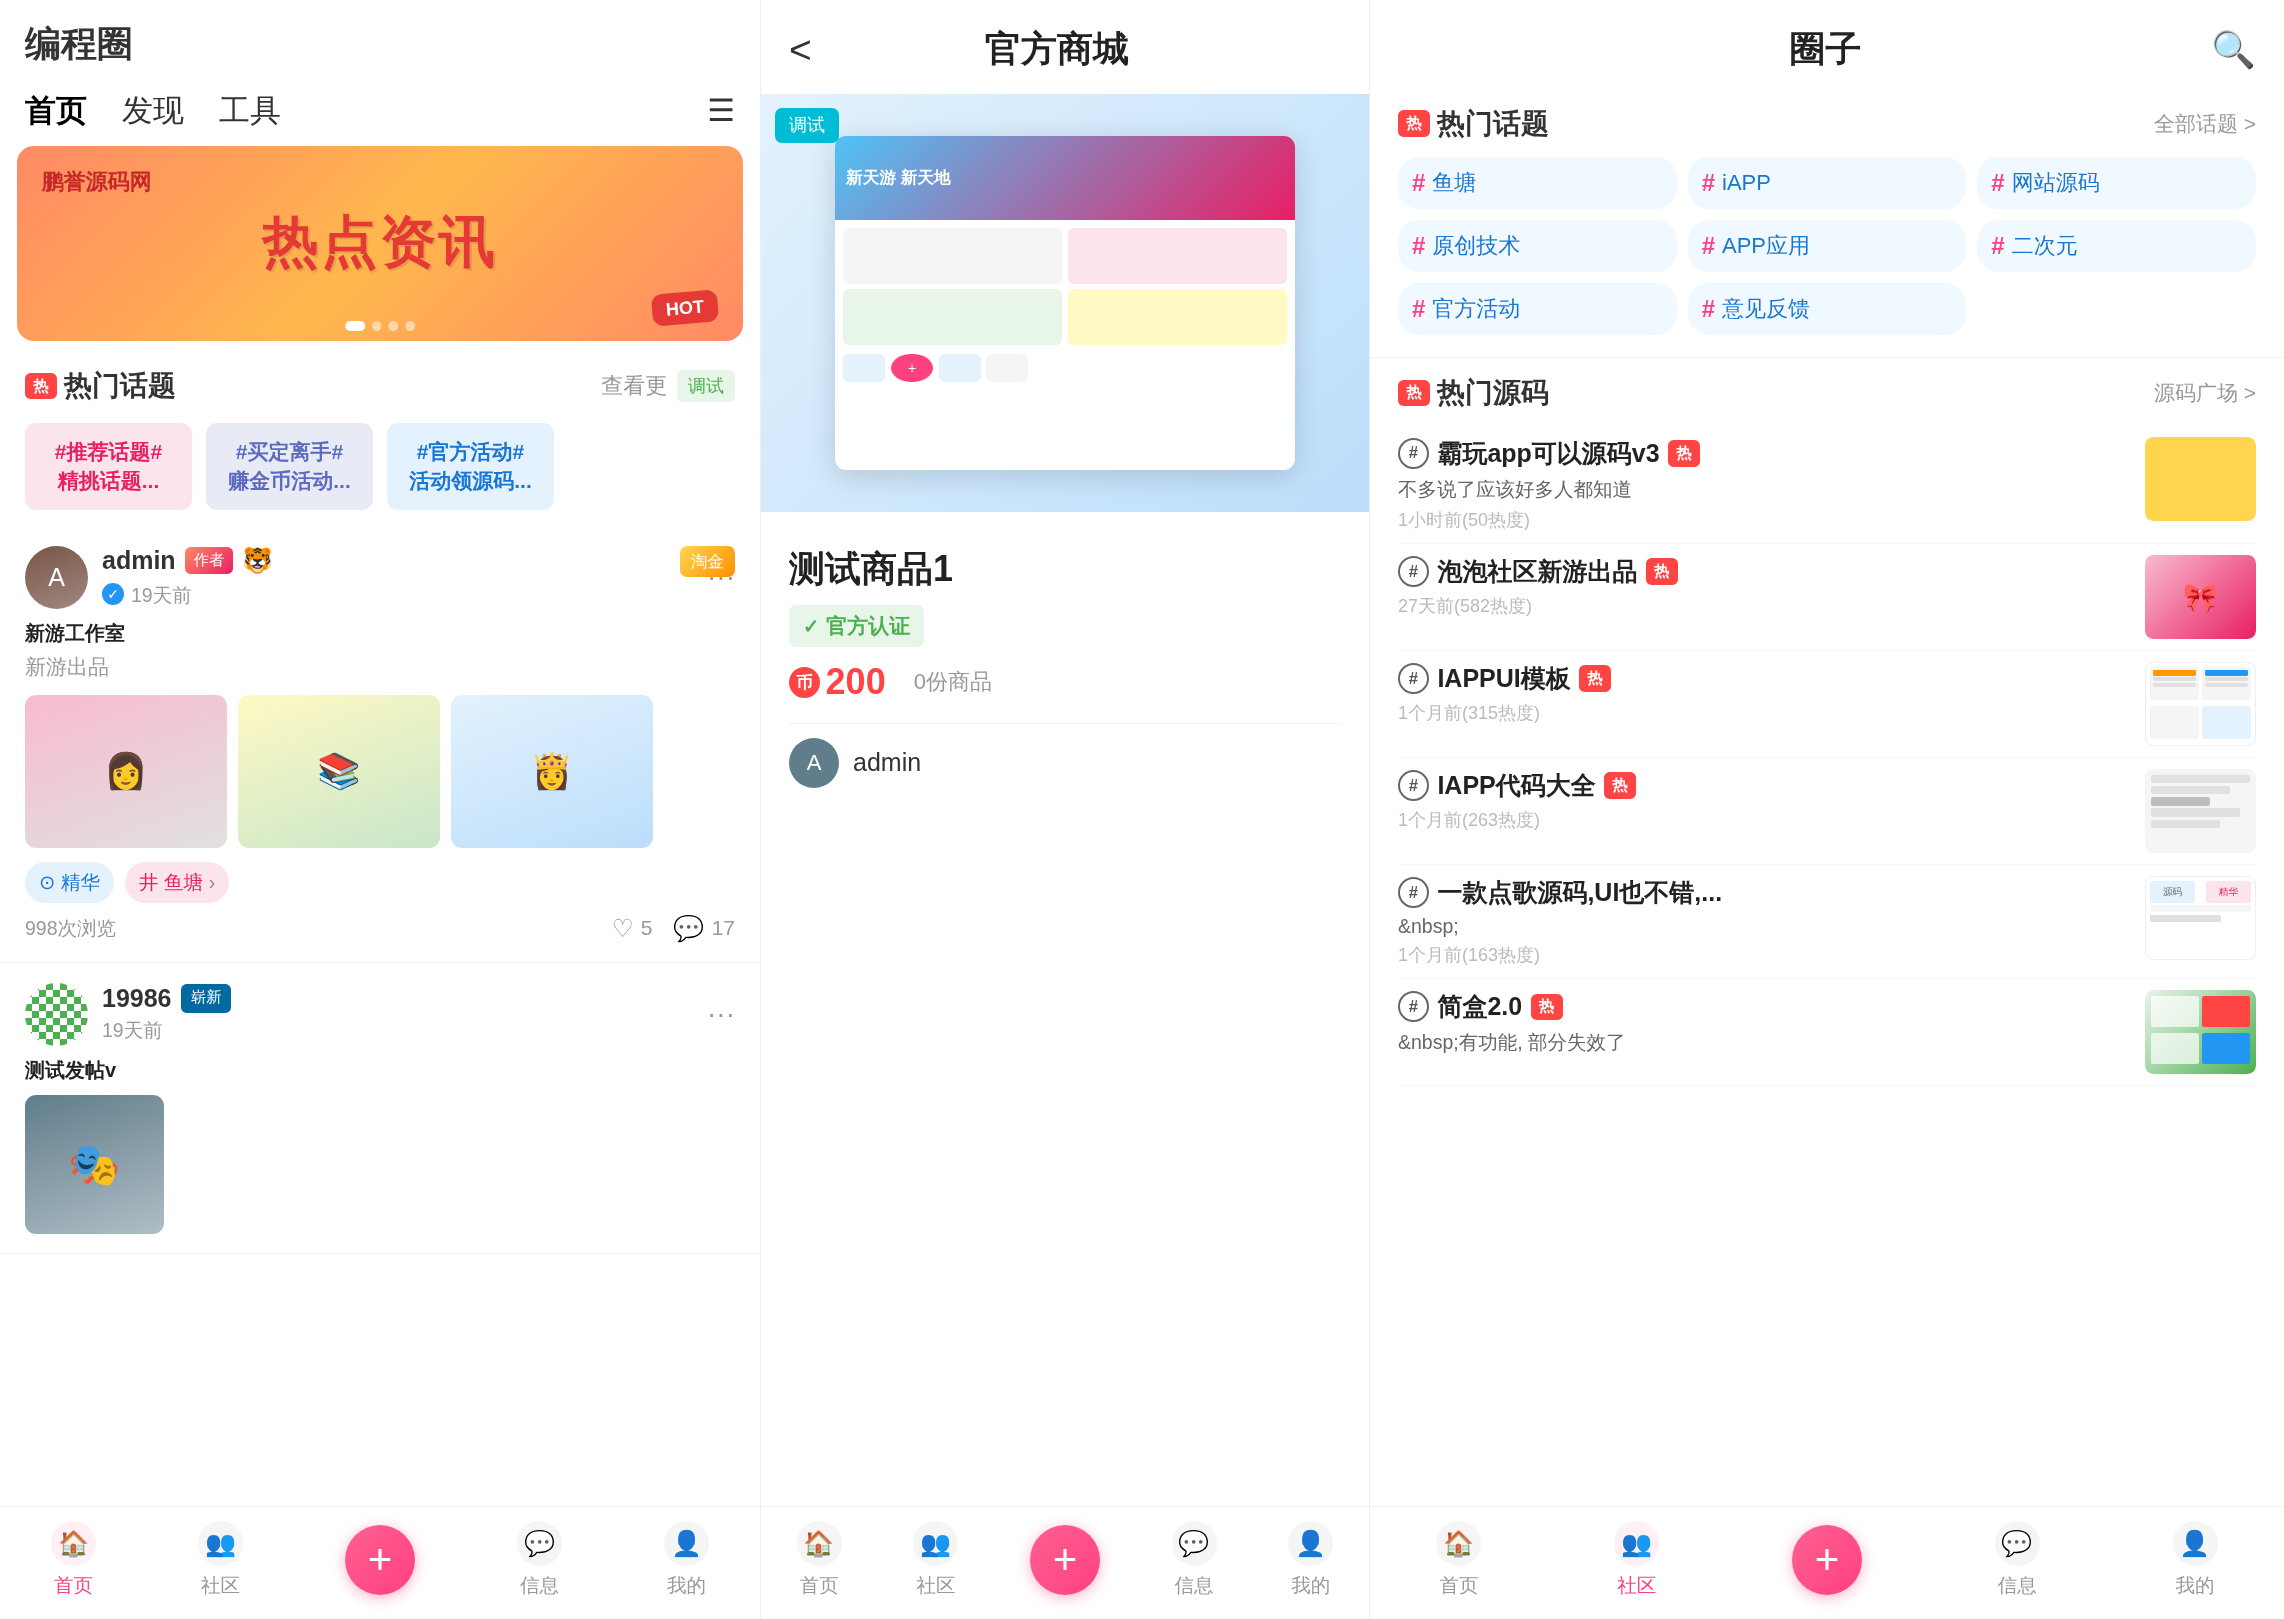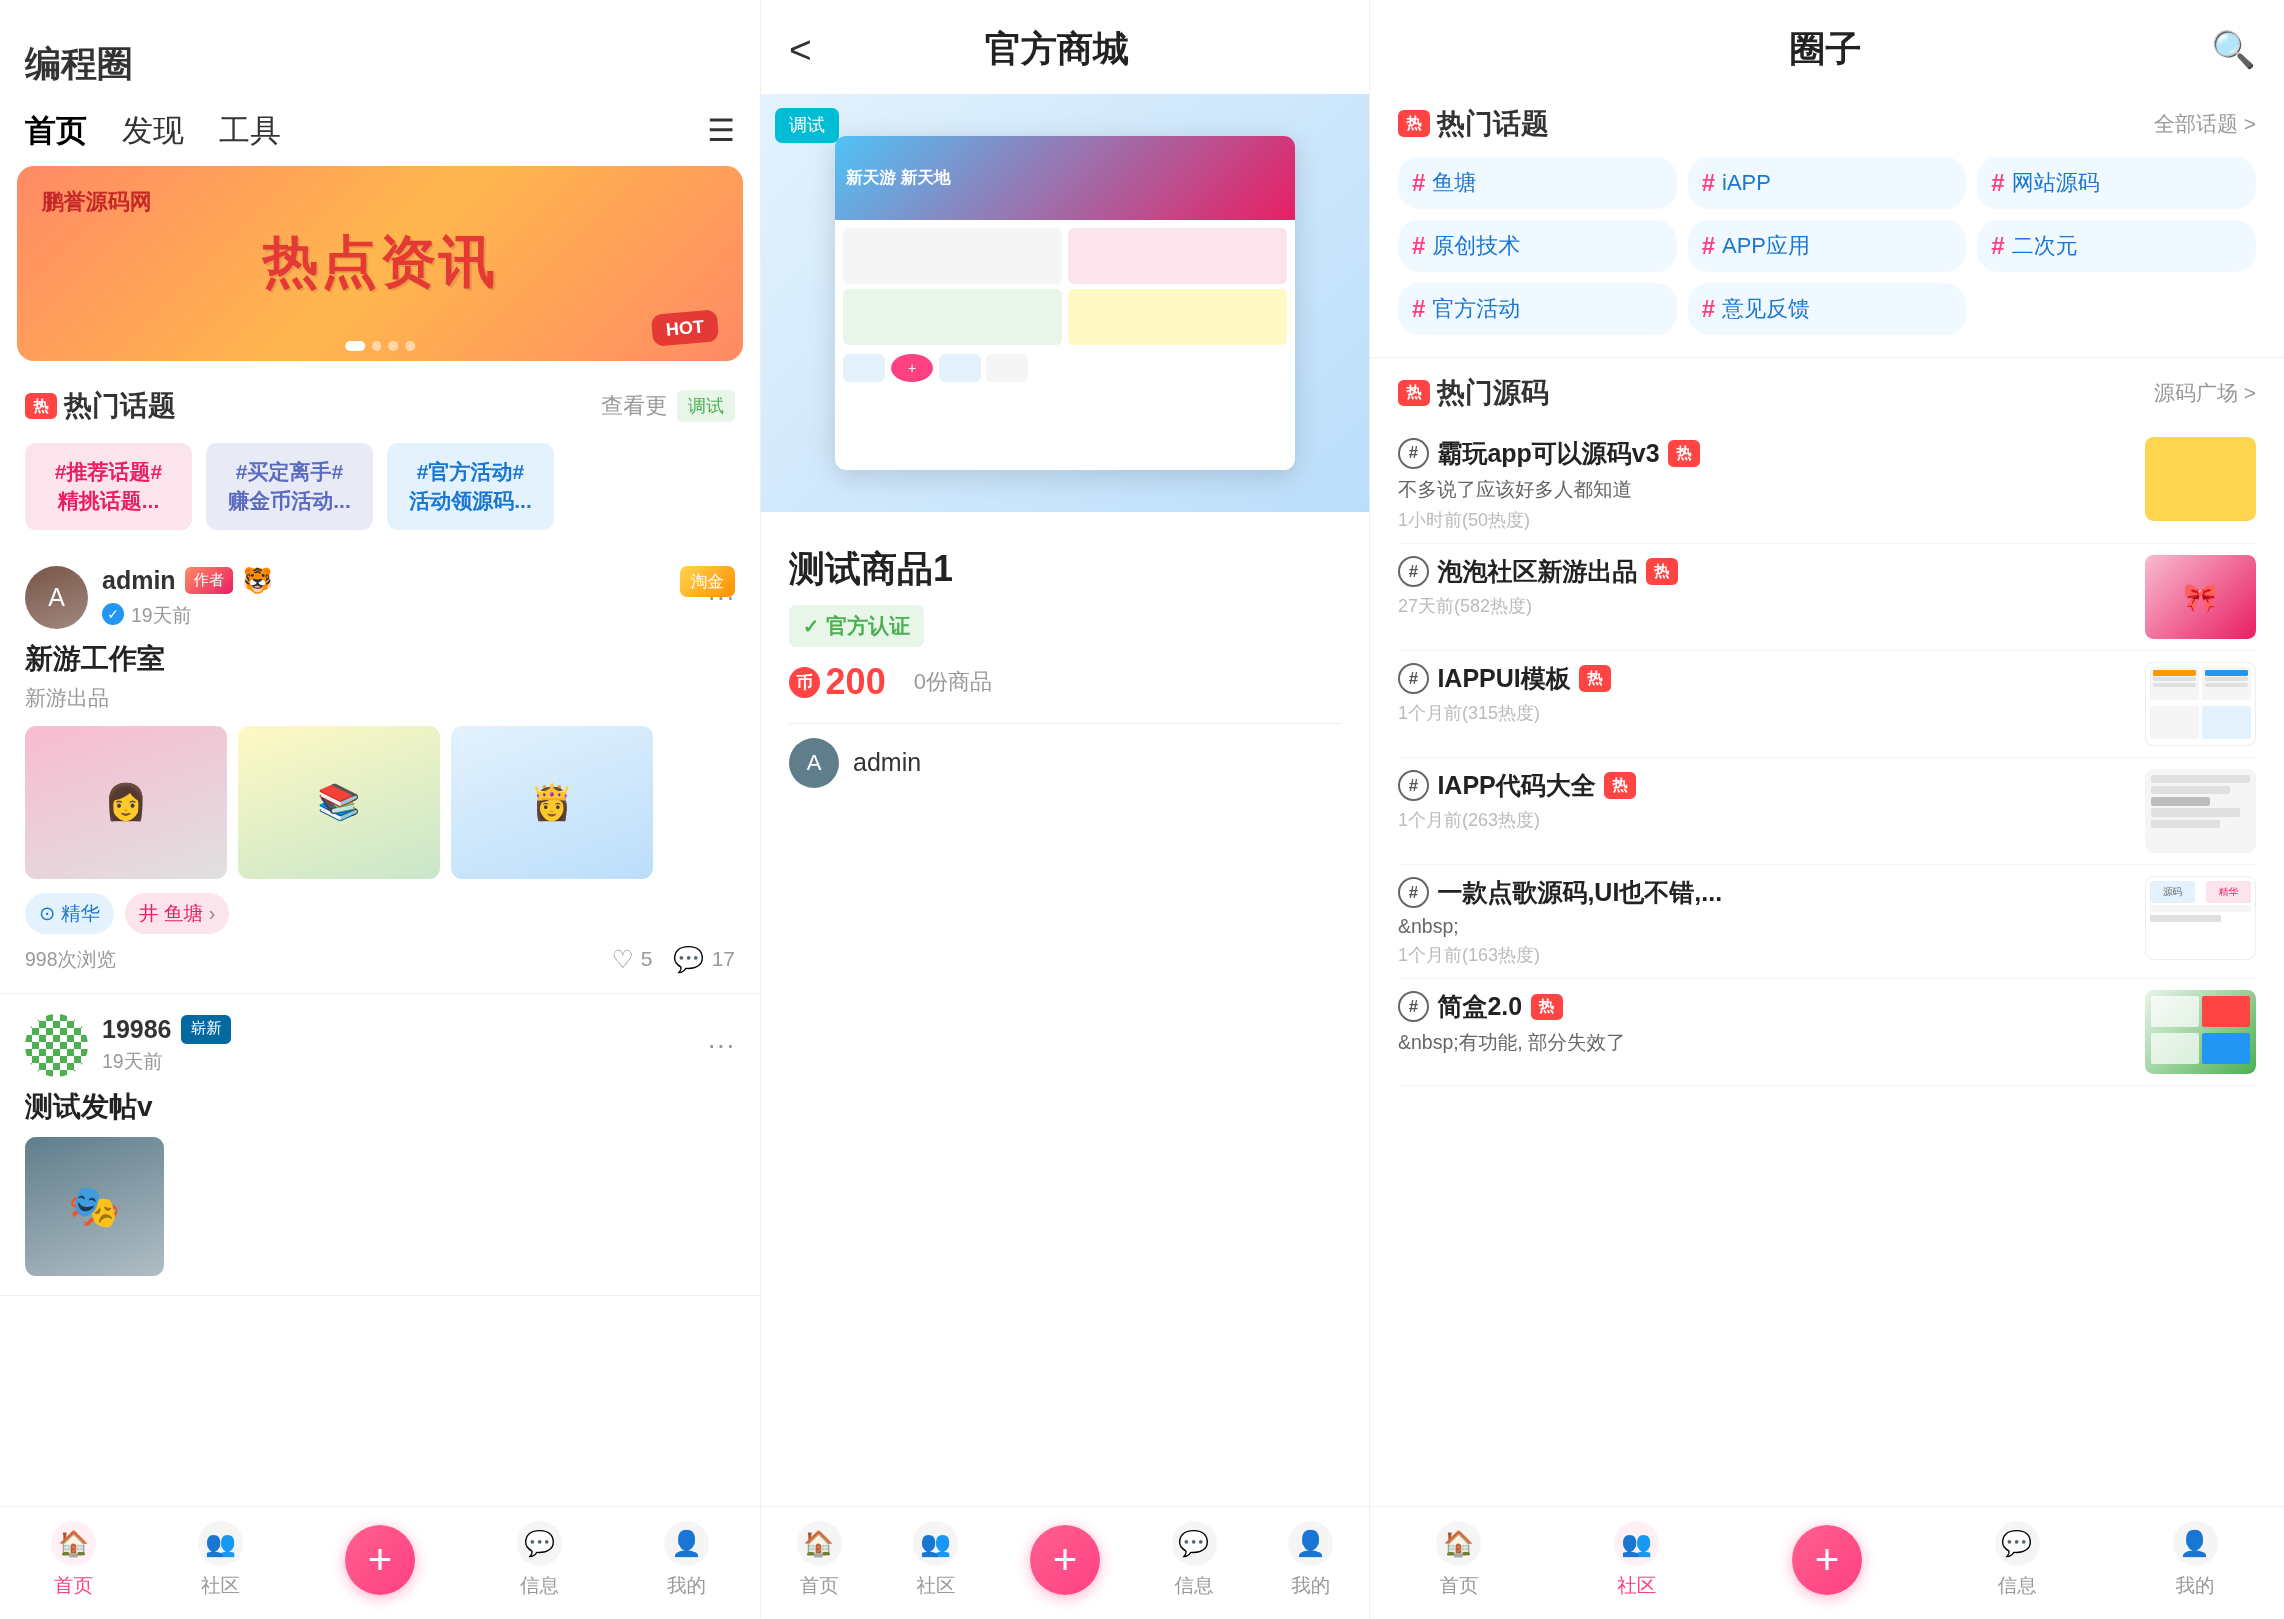--- a/index.html
+++ b/index.html
@@ -23,21 +23,20 @@
     .panel-left { width: 761px; border-right: 0.7px solid #eee; }
     .panel-mid { width: 609px; border-right: 0.7px solid #eee; }
     .panel-right { width: 914px; }
 
     
     .left-header {
       display: flex;
       align-items: center;
       padding: 19.5px 25px 14px;
       gap: 14px;
-      margin-top: 20px;
     }
     .app-logo {
       font-size: 36px;
       font-weight: 700;
       color: #333;
       white-space: nowrap;
     }
     .search-bar {
       flex: 1;
       display: flex;
@@ -225,21 +224,21 @@
     .gold-badge {
       position: absolute;
       top: 19.5px;
       right: 25px;
       background: linear-gradient(135deg, #ffd54f, #ff8f00);
       color: #fff;
       font-size: 16.7px;
       padding: 4.2px 11px;
       border-radius: 7px;
     }
-    .post-title { font-size: 28px; font-weight: 700; color: #222; margin-bottom: 5.6px; }
+    .post-title { font-size: 20px; font-weight: 700; color: #222; margin-bottom: 5.6px; }
     .post-sub { font-size: 21px; color: #999; margin-bottom: 14px; }
     .post-images {
       display: flex;
       gap: 11px;
       margin-bottom: 14px;
     }
     .post-img {
       width: 202px; height: 153px;
       border-radius: 11px;
       background: #e0e0e0;

